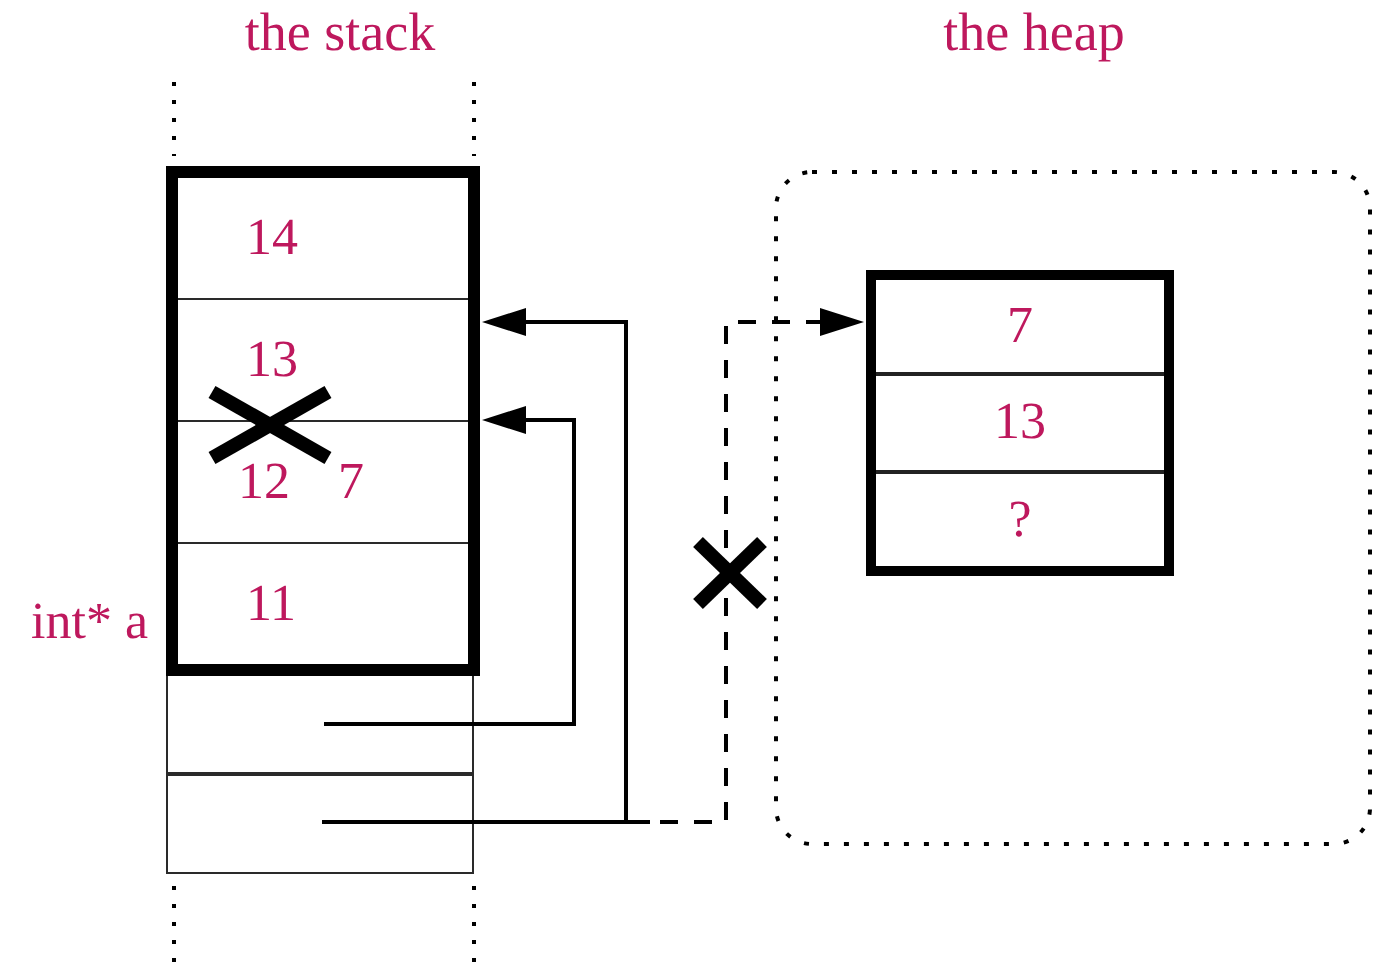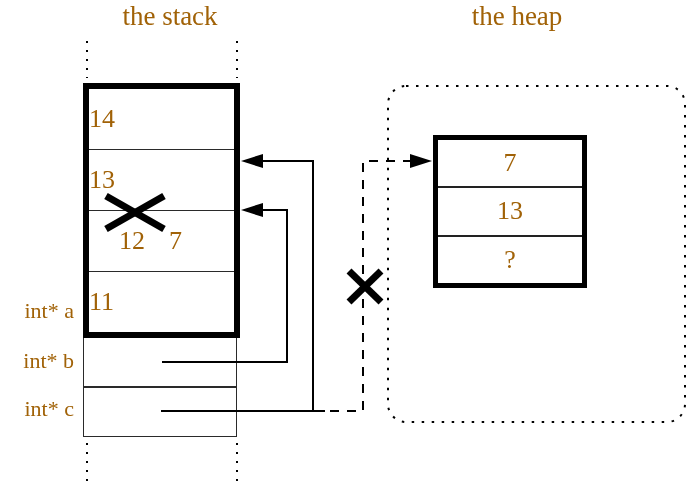--- a/index.html
+++ b/index.html
@@ -6,39 +6,39 @@
     margin: 0;
     padding: 0;
     background: #ffffff;
   }
   .canvas {
     position: relative;
     width: 692px;
     height: 489px;
     background: #ffffff;
     font-family: "Liberation Serif", serif;
-    color: #a16207;
+    color: #be185d;
     overflow: hidden;
   }
   .title {
     position: absolute;
     top: 0;
     font-size: 27px;
     line-height: 32px;
     text-align: center;
     white-space: nowrap;
   }
   .stack-title { left: 60px; width: 220px; }
   .heap-title  { left: 407px; width: 220px; font-family: Liberation Serif, serif; }
 
   .var-label {
     position: absolute;
     left: 0;
     width: 74px;
-    font-size: 22px;
+    font-size: 26px;
     line-height: 30px;
     text-align: right;
     white-space: nowrap;
   }
   .var-a { top: 296px; }
   .var-b { top: 346px; }
   .var-c { top: 394px; }
 
   .stack-box {
     position: absolute;
@@ -49,20 +49,21 @@
     border: 6px solid #000;
     box-sizing: border-box;
     background: #fff;
     display: flex;
     flex-direction: column;
   }
   .scell {
     flex: 1;
     display: flex;
     align-items: center;
+    padding-left: 34px;
     font-size: 26px;
   }
   .scell + .scell { border-top: 1px solid #2a2a2a; }
   .scell.crossed { padding-left: 30px; }
   .new-val { margin-left: 24px; }
 
   .under-stack {
     position: absolute;
     left: 83px;
     top: 338px;
@@ -111,22 +112,20 @@
 </style>
 </head>
 <body>
 
 <div class="canvas">
 
   <div class="title stack-title">the stack</div>
   <div class="title heap-title">the heap</div>
 
   <div class="var-label var-a">int* a</div>
-  <div class="var-label var-b">int* b</div>
-  <div class="var-label var-c">int* c</div>
 
   <div class="stack-box">
     <div class="scell">
       <span>14</span>
     </div>
     <div class="scell">
       <span>13</span>
     </div>
     <div class="scell crossed">
       <span class="old-val">12</span>

